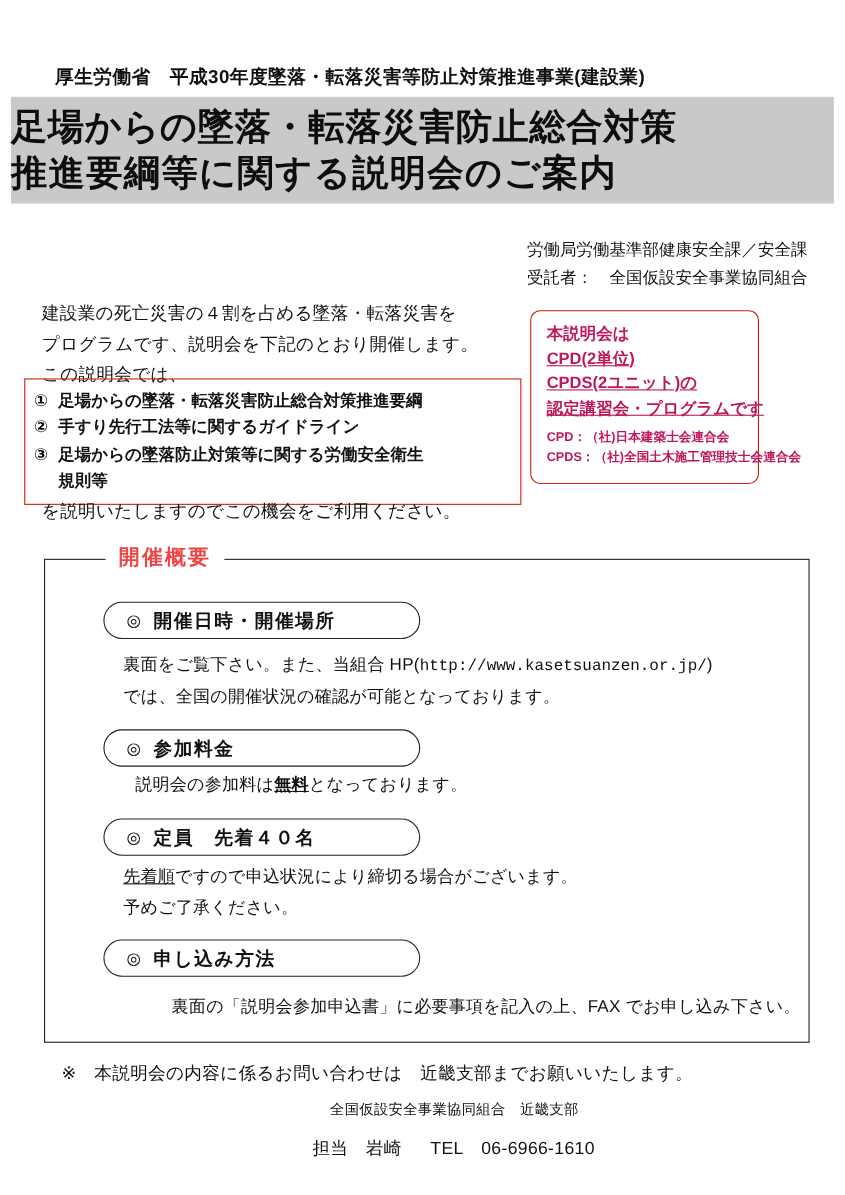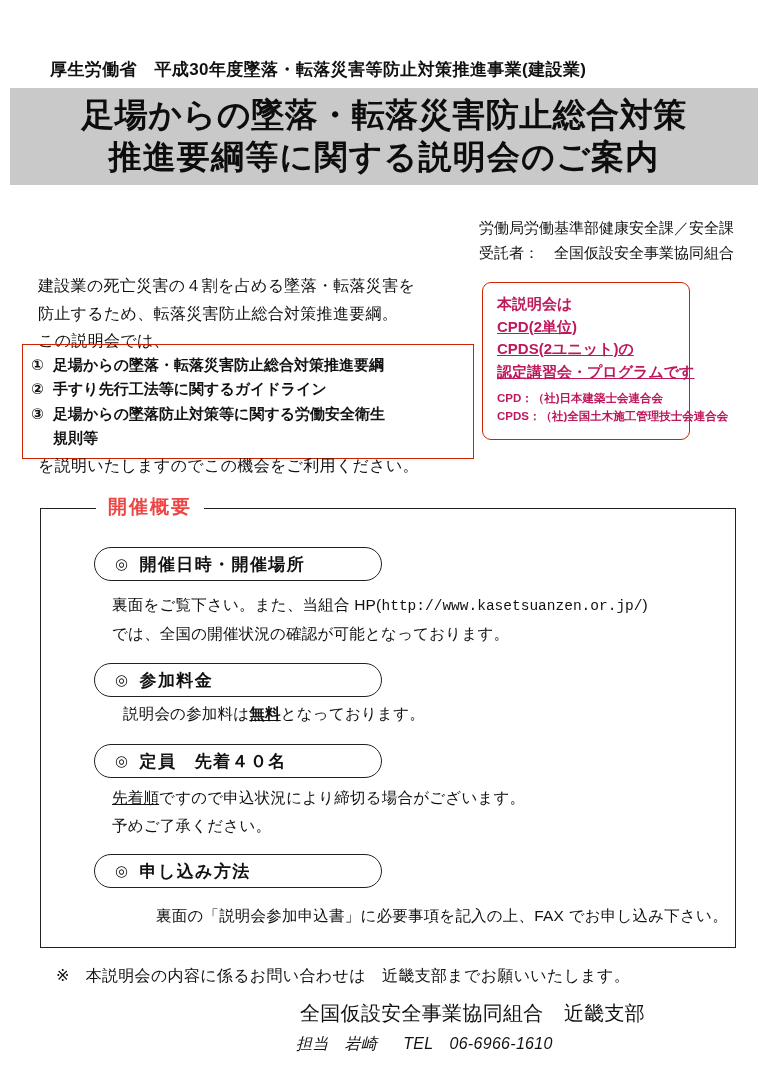--- a/index.html
+++ b/index.html
@@ -40,21 +40,20 @@
   .title-banner {
     position: absolute;
     top: 88px;
     left: 10px;
     width: 748px;
     background: #c9c9c9;
     padding: 6px 0 8px 0;
     box-sizing: border-box;
   }
   .title-line {
-    text-align: center;
     font-size: 33px;
     font-weight: bold;
     letter-spacing: 0.5px;
     color: #0d0d0d;
     line-height: 1.26;
     white-space: nowrap;
   }
   .title-line.second {
     letter-spacing: 1.2px;
   }
@@ -224,34 +223,33 @@
     left: 56px;
     font-size: 16px;
     color: #111;
     letter-spacing: 0.3px;
     white-space: nowrap;
   }
   .footer-org {
     position: absolute;
     top: 1000px;
     left: 300px;
-    font-size: 20px;
+    font-size: 13px;
     color: #111;
     letter-spacing: 0.3px;
     white-space: nowrap;
   }
   .footer-contact {
     position: absolute;
     top: 1034px;
-    left: 296px;
+    left: 284px;
     font-size: 16px;
     color: #111;
     letter-spacing: 0.3px;
     white-space: nowrap;
-    font-style: italic;
   }
   .sp-l { display: inline-block; width: 26px; }
   .sp-m { display: inline-block; width: 16px; }
 </style>
 </head>
 <body>
 
 <div class="page">
 
   <div class="ministry-line">厚生労働省　平成30年度墜落・転落災害等防止対策推進事業(建設業)</div>
@@ -261,21 +259,21 @@
     <div class="title-line second">推進要綱等に関する説明会のご案内</div>
   </div>
 
   <div class="org-block">
     <div>労働局労働基準部健康安全課／安全課</div>
     <div>受託者：　全国仮設安全事業協同組合</div>
   </div>
 
   <div class="intro">
     <div>建設業の死亡災害の４割を占める墜落・転落災害を</div>
-    <div>防止するため、転落災害防止総合対策推進要綱。</div>
+    <div>プログラムです、説明会を下記のとおり開催します。</div>
     <div>この説明会では、</div>
   </div>
 
   <div class="cpd-box">
     <div class="cpd-line">本説明会は</div>
     <div class="cpd-line u">CPD(2単位)</div>
     <div class="cpd-line u">CPDS(2ユニット)の</div>
     <div class="cpd-line u">認定講習会・プログラムです</div>
     <div class="cpd-notes">
       <div class="cpd-note">CPD：（社)日本建築士会連合会</div>

